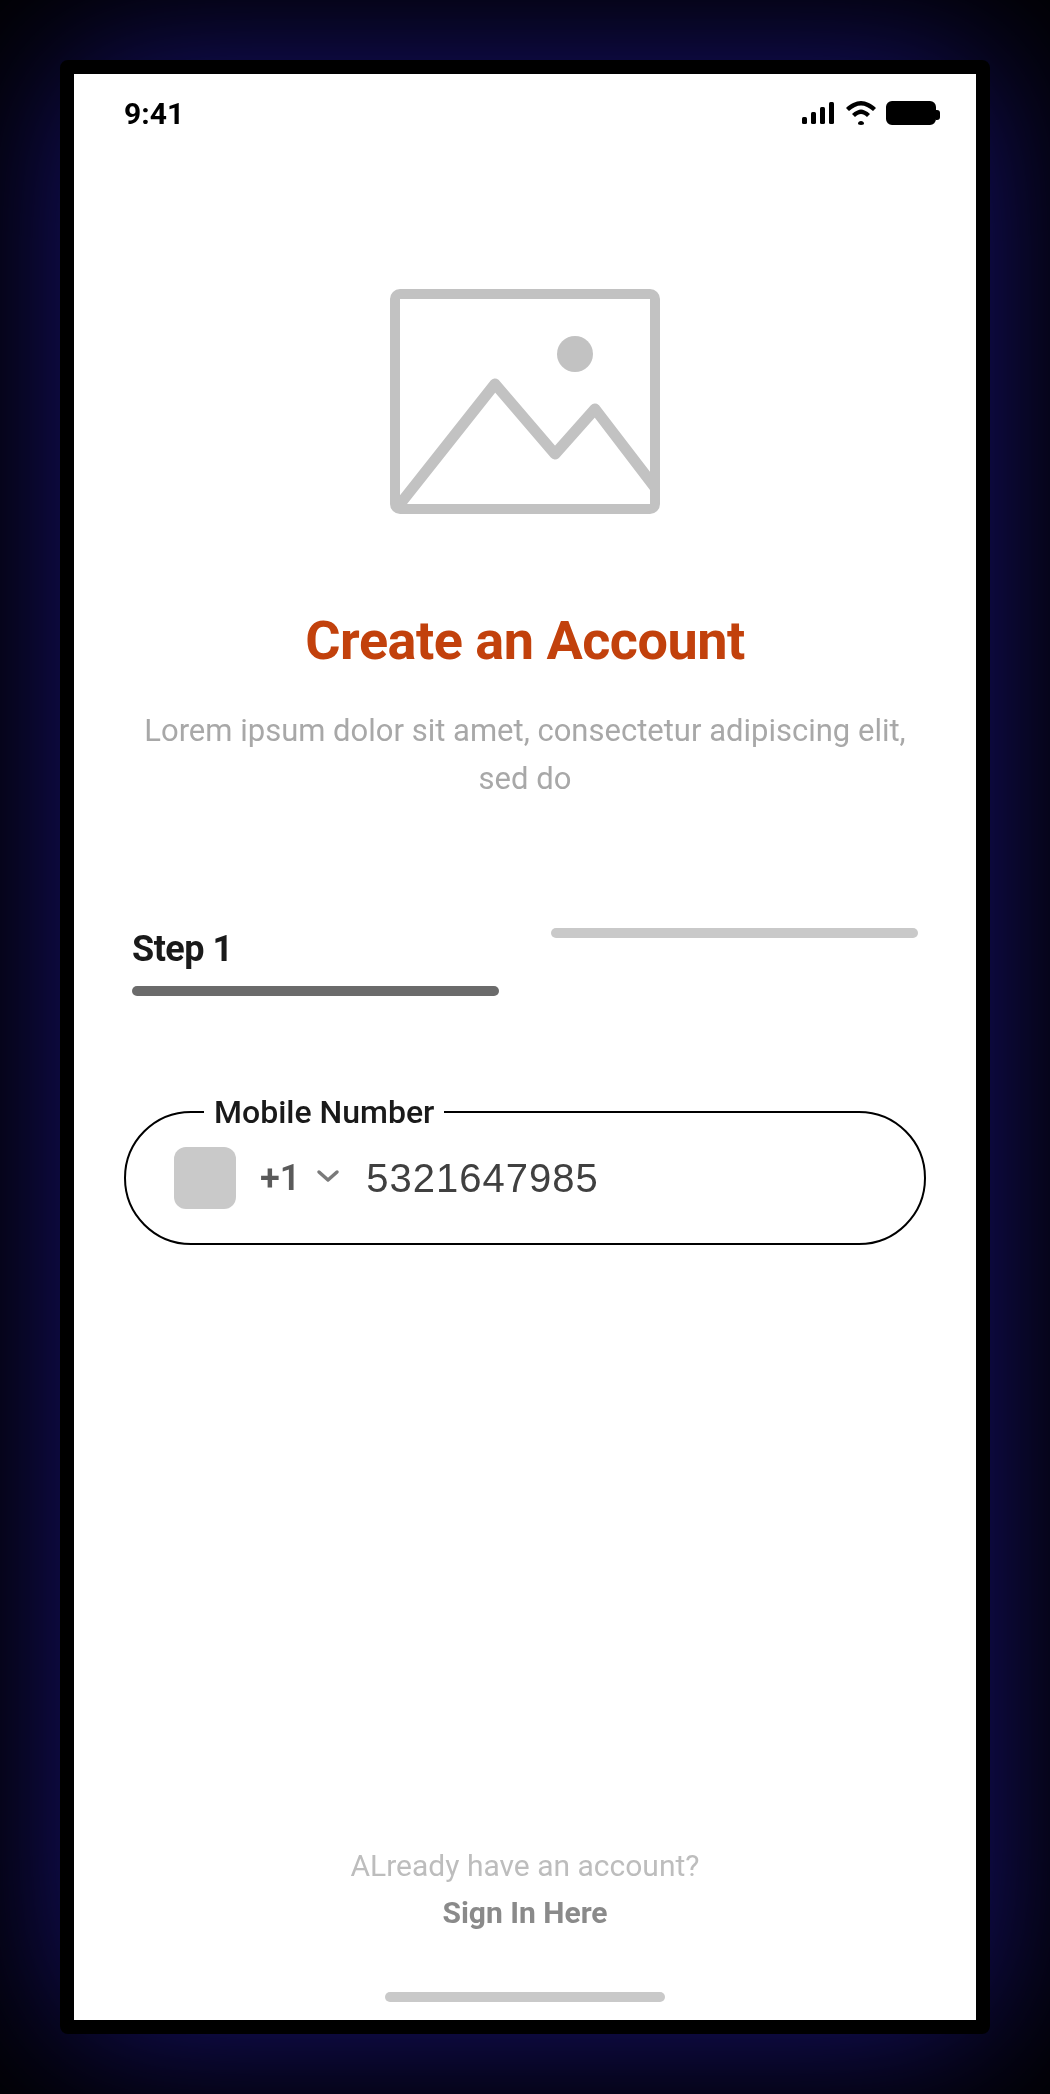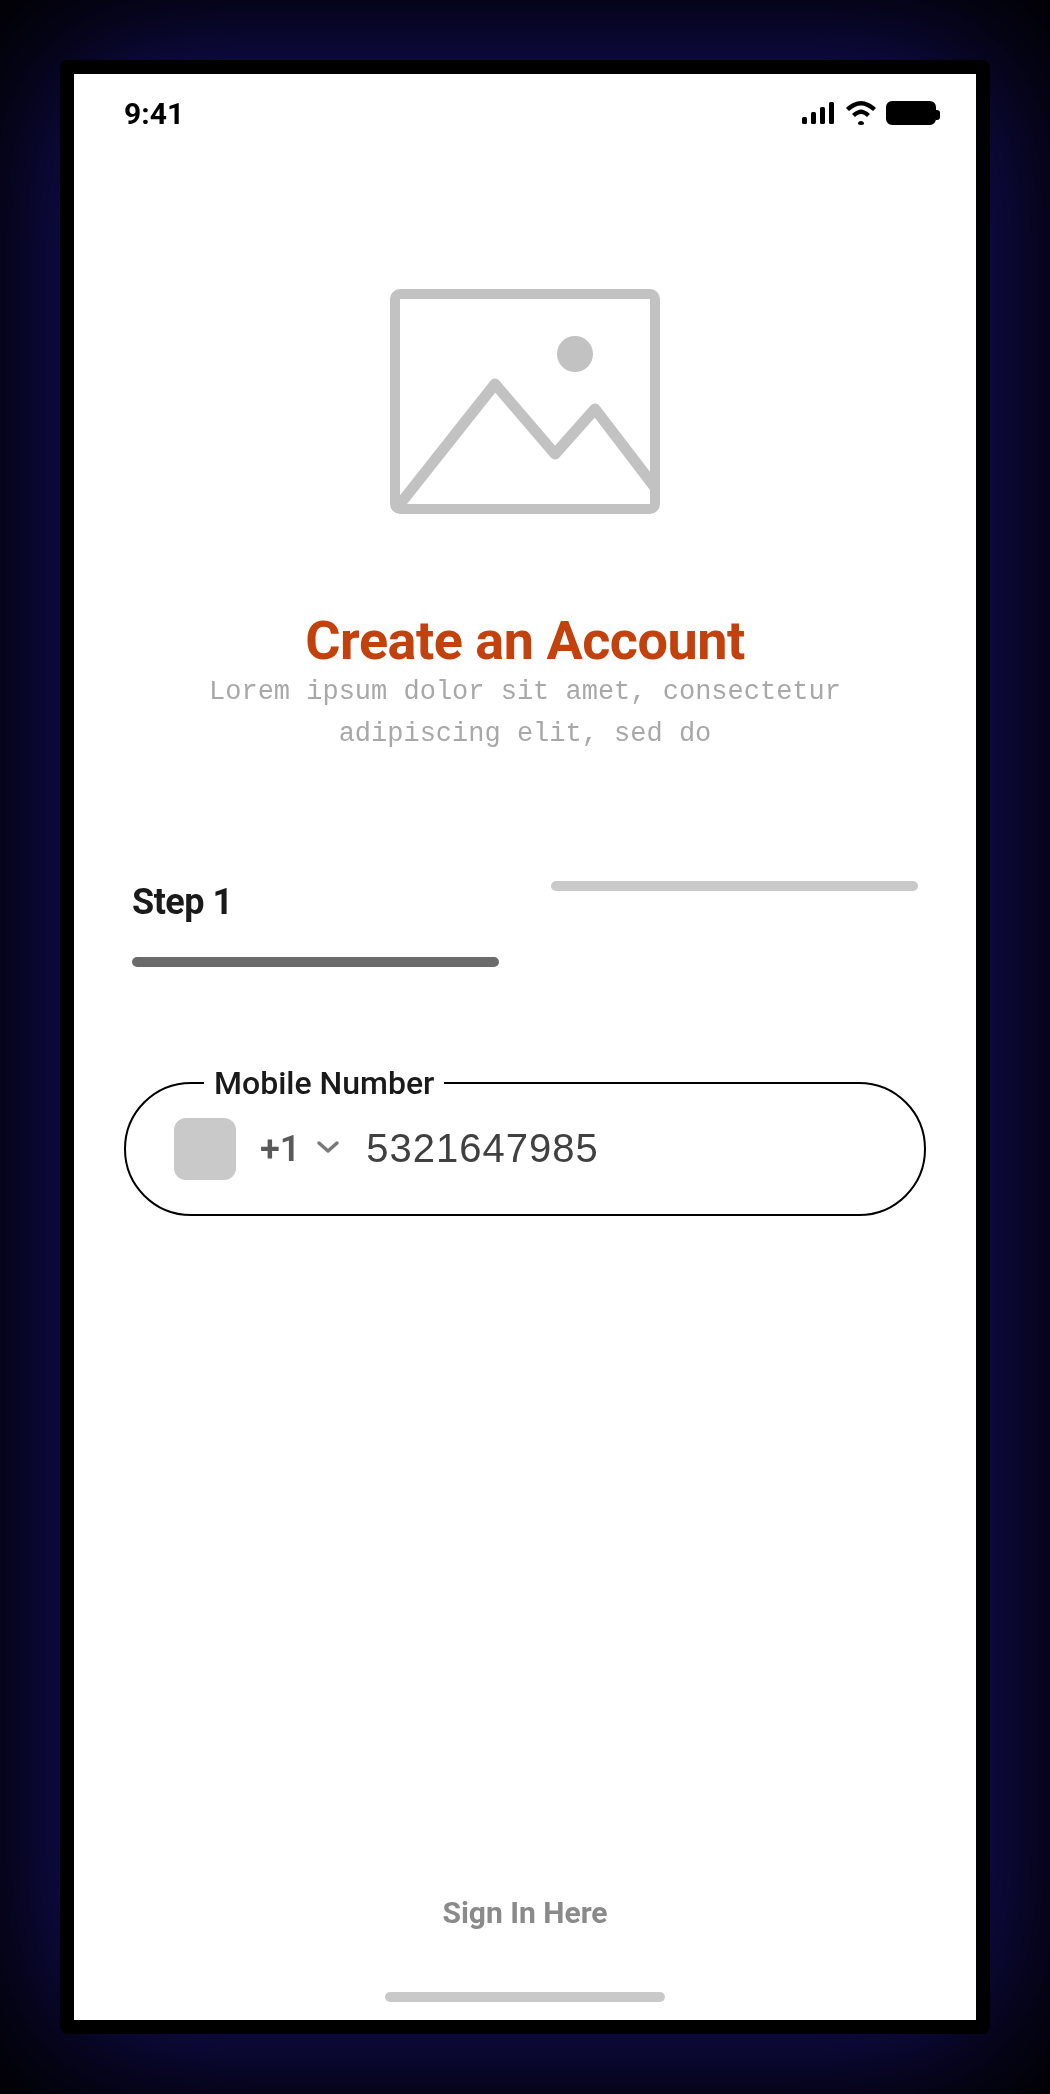--- a/index.html
+++ b/index.html
@@ -92,42 +92,42 @@
       inset: 0;
     }
     .page-title {
       margin-top: 95px;
       font-size: 54px;
       font-weight: 700;
       color: #c2410c;
       letter-spacing: -0.5px;
     }
     .page-subtitle {
-      font-size: 27px;
+      margin-top: 35px;
+      font-size: 31px;
       color: #a8a8a8;
       line-height: 1.55;
       font-weight: 400;
       padding: 0 20px;
-      font-family: Liberation Mono, monospace;
     }
     .steps {
       display: flex;
       gap: 52px;
       margin-top: 125px;
       padding: 0 8px;
     }
     .step {
       flex: 1;
       cursor: pointer;
     }
     .step-label {
       font-size: 36px;
       font-weight: 700;
       color: #b8b8b8;
-      margin-bottom: 34px;
+      margin-bottom: 16px;
       letter-spacing: -0.5px;
     }
     .step.active .step-label {
       color: #1a1a1a;
     }
     .step-bar {
       height: 10px;
       background: #c9c9c9;
       border-radius: 5px;
     }
@@ -277,19 +277,20 @@
               <svg width="24" height="16" viewBox="0 0 24 16">
                 <path d="M3 4 L12 12 L21 4" fill="none" stroke="#7a7a7a" stroke-width="3.5" stroke-linecap="round" stroke-linejoin="round"></path>
               </svg>
             </span>
             <input class="phone-value" type="text" value="5321647985" style="">
           </div>
         </div>
       </div>
 
       <div class="footer">
+        <div class="footer-question">ALready have an account?</div>
         <div class="footer-link">Sign In Here</div>
       </div>
     </div>
 
     <div class="home-indicator"></div>
   </div>
 </div>
 
 </body></html>

